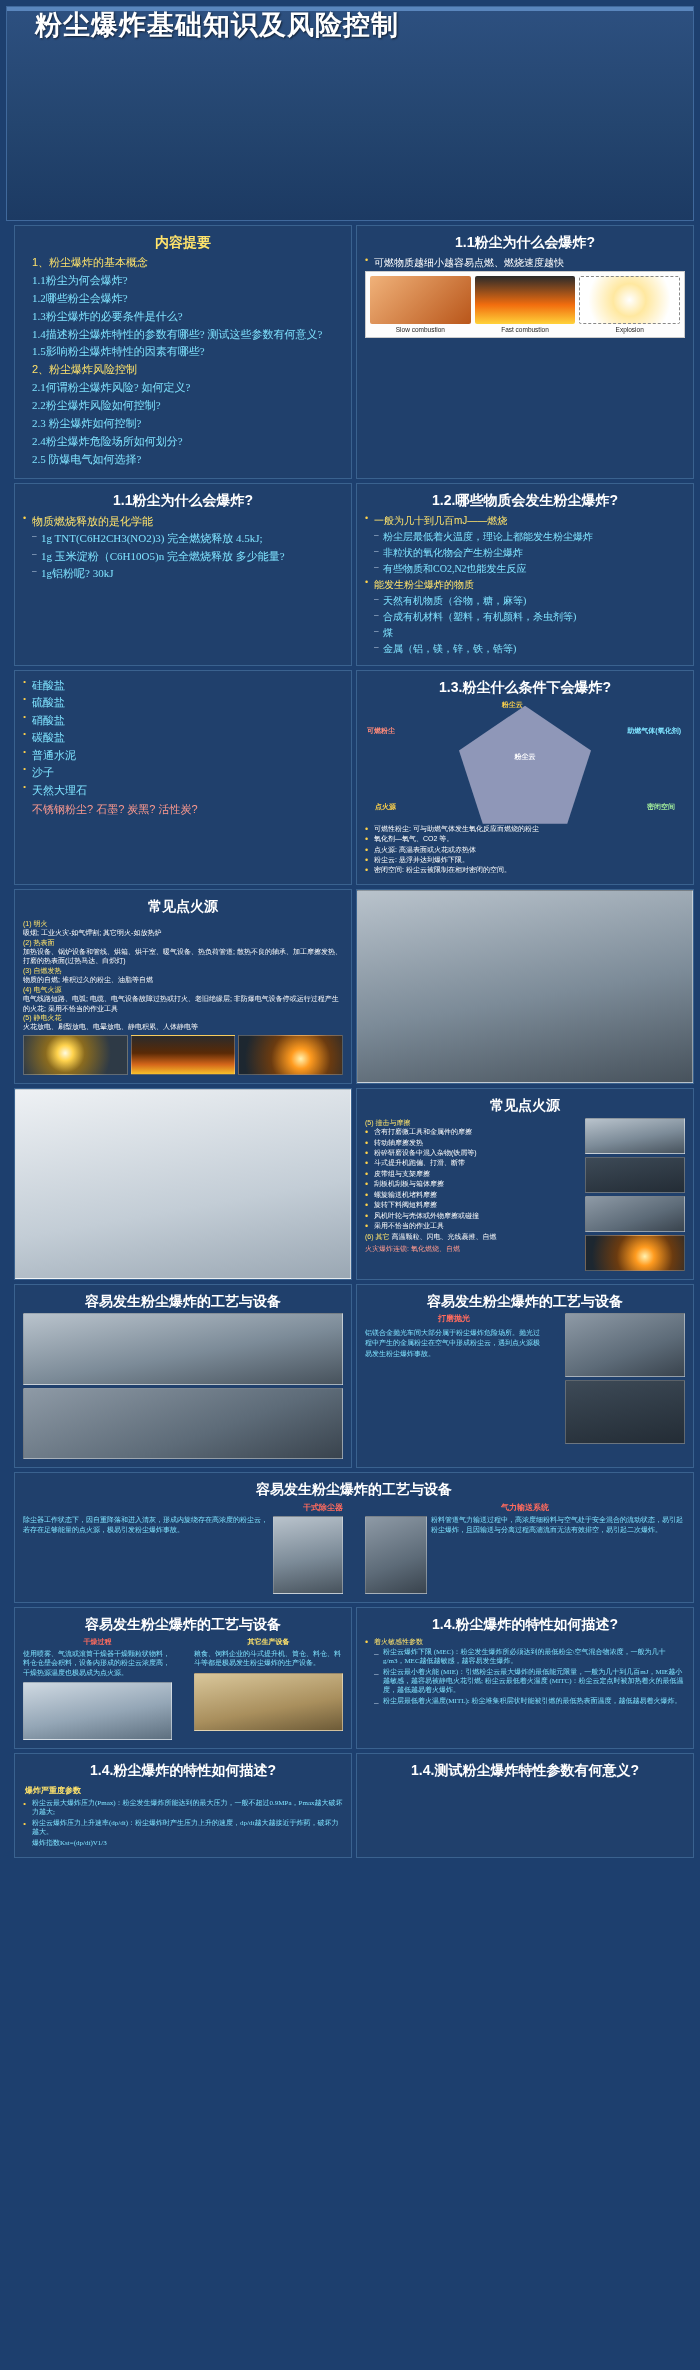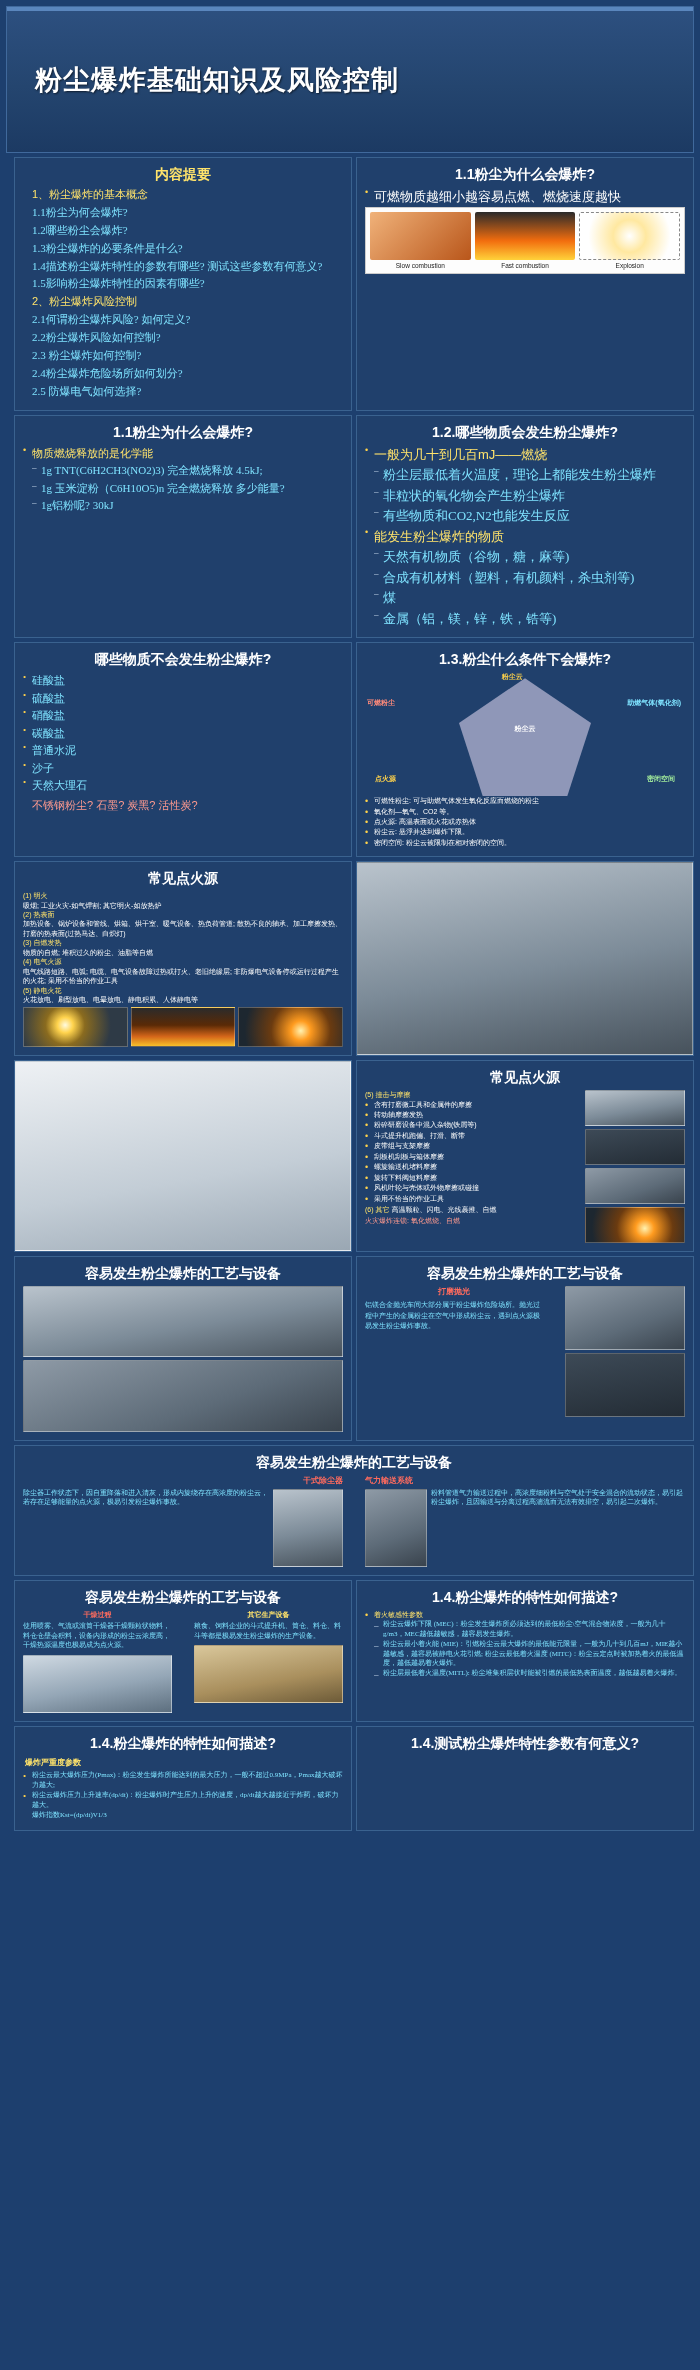--- a/index.html
+++ b/index.html
@@ -8,25 +8,25 @@
     width:700px; height:2370px;
     background:#1d3f6e;
     font-family:"Liberation Sans", sans-serif;
     color:#ffffff;
     overflow:hidden;
   }
   .deck { width:700px; height:2370px; position:relative; }
 
   
   .title-slide {
-    height:147px;
+    height:215px;
     margin:6px 6px 4px 6px;
     background:linear-gradient(180deg,#2d5080 0%, #24456f 55%, #1c3a63 100%);
     border:1px solid #40699c;
-    display:flex; align-items:center;
+    display:flex; align-items:flex-start;
     position:relative;
   }
   .title-slide h1 {
     margin:0 0 0 28px;
     font-size:27px;
     font-weight:bold;
     letter-spacing:1px;
     color:#ffffff;
     text-shadow:1px 1px 2px rgba(0,0,0,.6);
   }
@@ -70,21 +70,21 @@
   .bullets li.plain:before { content:""; }
   .bullets li.sub { padding-left:18px; }
   .bullets li.sub:before { left:9px; content:"–"; color:#cfe0f2; }
 
   .y { color:#ffe36b; }
   .c { color:#7fe3ff;font-family:Liberation Serif, serif; }
   .r { color:#ff9a8f; }
   .w { color:#ffffff; }
 
   .big { font-size:11px; line-height:1.5; }
-  .mid { font-size:13px; line-height:1.5; }
+  .mid { font-size:10px; line-height:1.5; }
   .sm { font-size:8px; line-height:1.4; }
   .xs { font-size:7px; line-height:1.35; }
 
   
   .outline li { margin-bottom:2px; }
 
   
   .cols { display:flex; gap:22px; }
   .col { flex:1; }
 
@@ -199,21 +199,20 @@
         <li class="sub c">有些物质和CO2,N2也能发生反应</li>
         <li class="y">能发生粉尘爆炸的物质</li>
         <li class="sub c">天然有机物质（谷物，糖，麻等)</li>
         <li class="sub c">合成有机材料（塑料，有机颜料，杀虫剂等)</li>
         <li class="sub c">煤</li>
         <li class="sub c">金属（铝，镁，锌，铁，锆等)</li>
       </ul>
     </div>
 
     <div class="slide">
-      <div class="s-title">哪些物质不会发生粉尘爆炸?</div>
       <ul class="bullets big">
         <li class="c">硅酸盐</li>
         <li class="c">硫酸盐</li>
         <li class="c">硝酸盐</li>
         <li class="c">碳酸盐</li>
         <li class="c">普通水泥</li>
         <li class="c">沙子</li>
         <li class="c">天然大理石</li>
         <li class="plain r" style="margin-top:3px;">不锈钢粉尘? 石墨? 炭黑? 活性炭?</li>
       </ul>
@@ -345,21 +344,21 @@
       <div class="s-title">容易发生粉尘爆炸的工艺与设备</div>
       <div class="cols">
         <div class="col">
           <div class="tag-red sm" style="text-align:right;">干式除尘器</div>
           <div style="display:flex;gap:4px;margin-top:3px;">
             <div class="c xs" style="flex:1;">除尘器工作状态下，因自重降落和进入清灰，形成内旋绕存在高浓度的粉尘云，若存在足够能量的点火源，极易引发粉尘爆炸事故。</div>
             <div class="img ph-ind" style="width:70px;height:78px;"></div>
           </div>
         </div>
         <div class="col">
-          <div class="tag-red sm" style="text-align:left;">气力输送系统</div>
+          <div class="tag-red sm" style="text-align:center;">气力输送系统</div>
           <div style="display:flex;gap:4px;margin-top:3px;">
             <div class="img ph-photo" style="width:62px;height:78px;"></div>
             <div class="c xs" style="flex:1;">粉料管道气力输送过程中，高浓度细粉料与空气处于安全混合的流动状态，易引起粉尘爆炸，且因输送与分离过程高湍流而无法有效排空，易引起二次爆炸。</div>
           </div>
         </div>
       </div>
     </div>
 
     <div class="slide">
       <div class="s-title">容易发生粉尘爆炸的工艺与设备</div>

